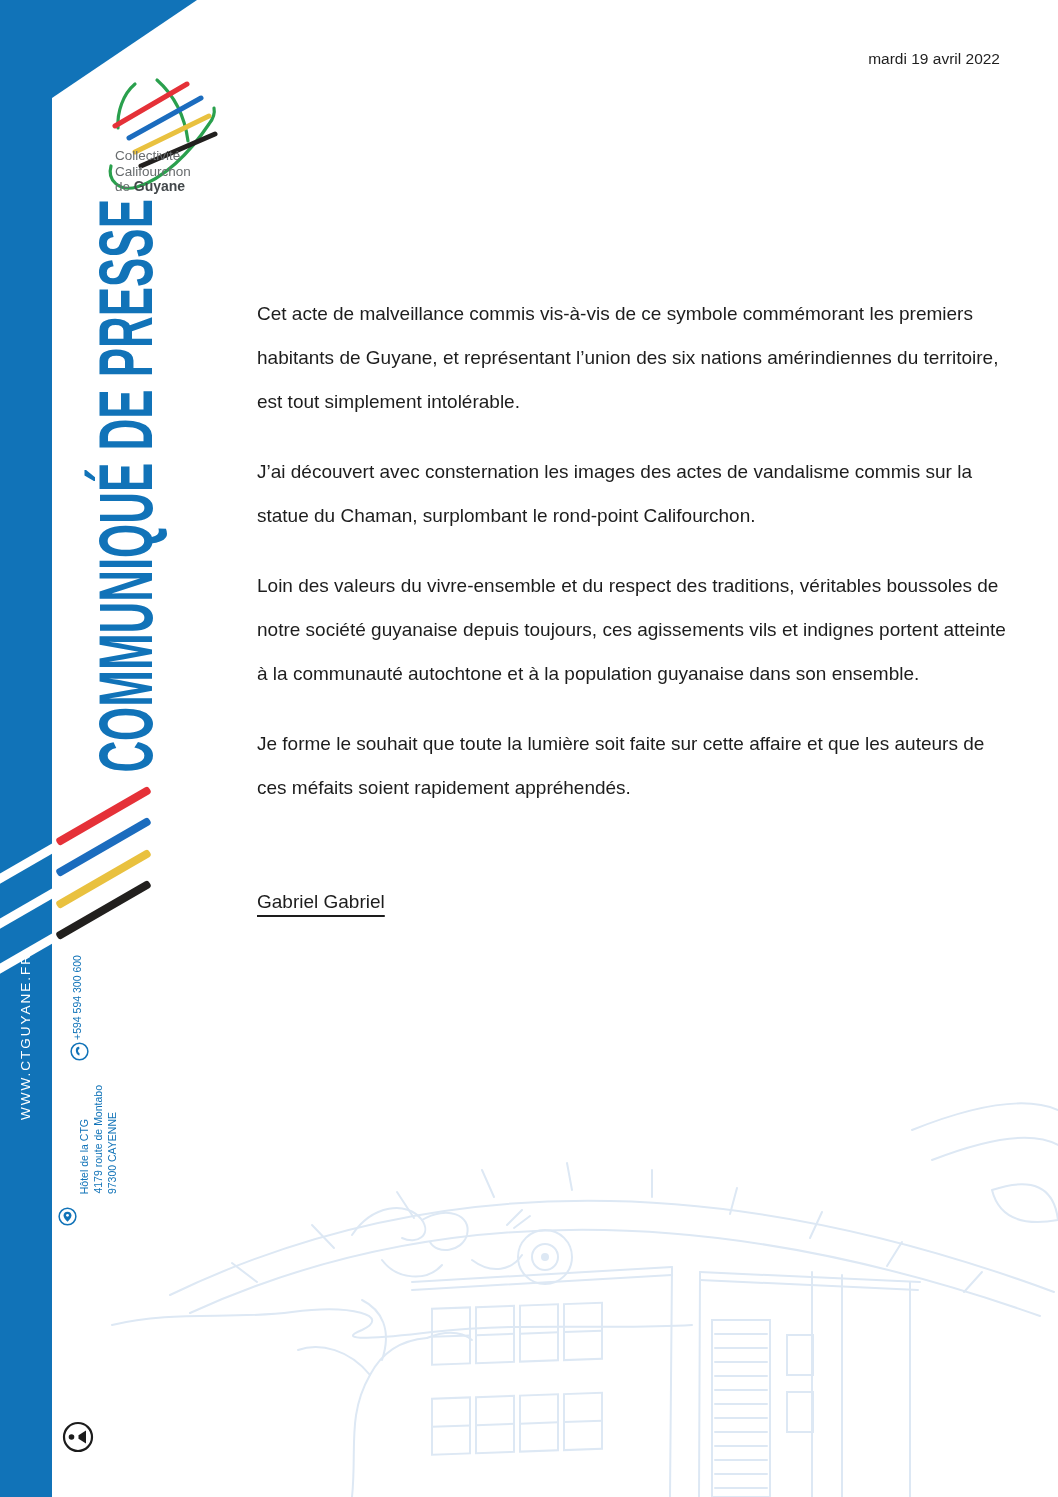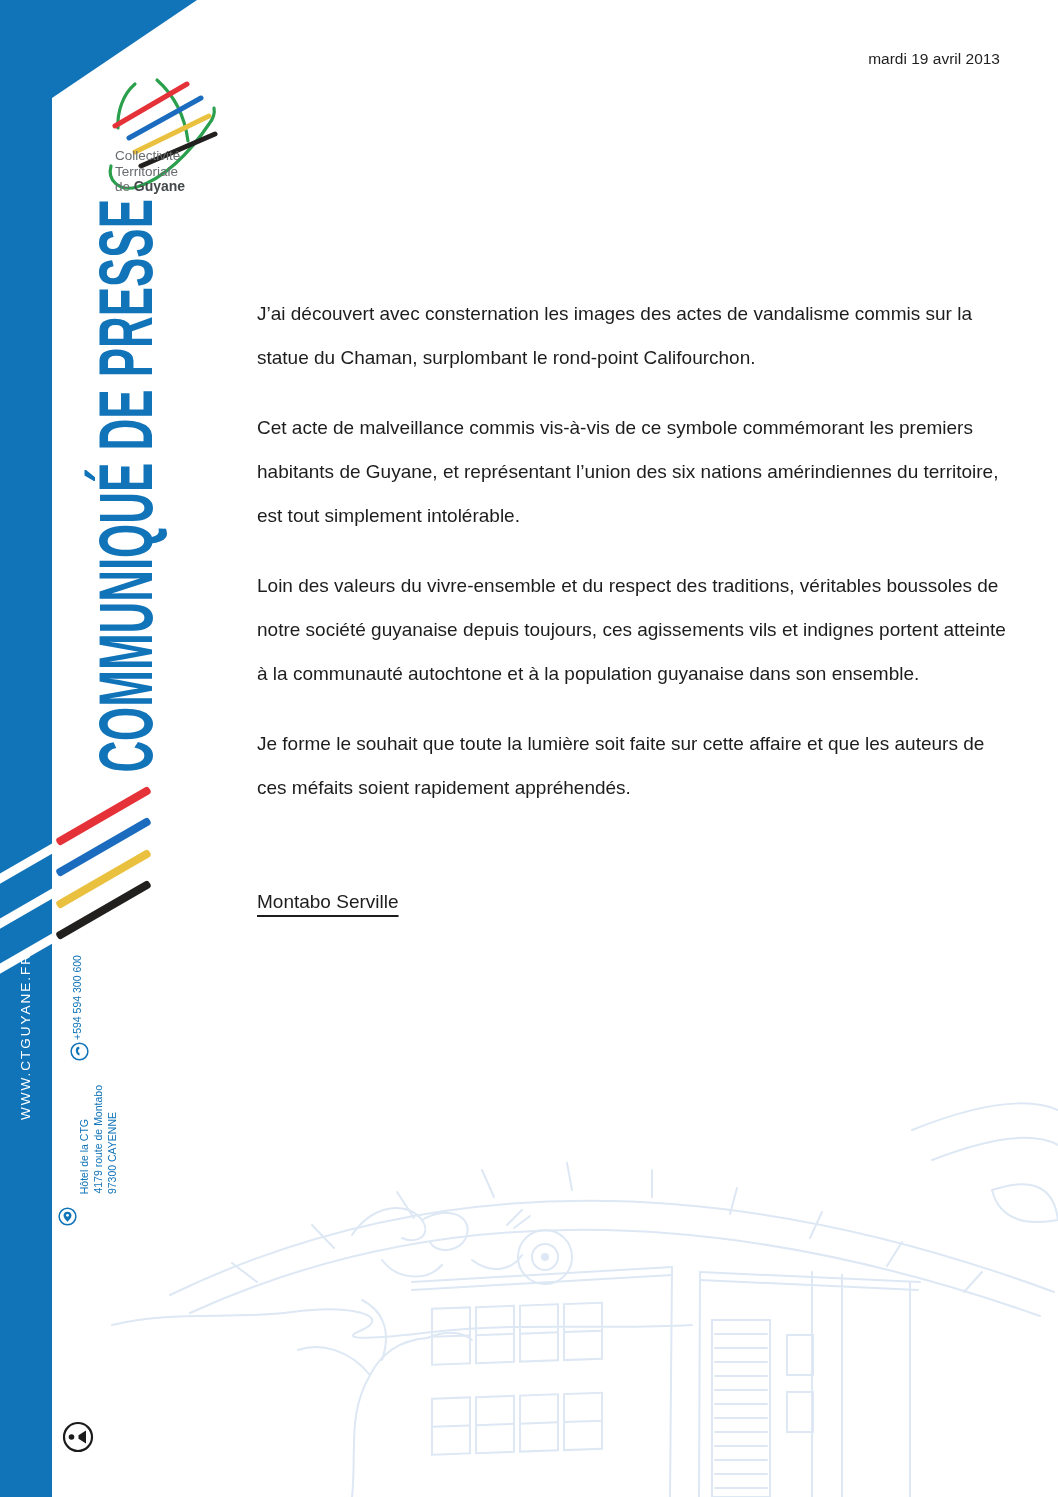--- a/index.html
+++ b/index.html
@@ -142,39 +142,39 @@
         <path d="M26,98 C22,112 34,124 52,119 C78,111 104,86 124,56 C128,51 130,45 129,40"></path>
         <path d="M72,12 C90,28 100,50 103,73"></path>
       </g>
       <path d="M30,58 L102,16" stroke="#e53138" stroke-width="5"></path>
       <path d="M44,70 L116,30" stroke="#1b6cbe" stroke-width="5"></path>
       <path d="M50,84 L124,48" stroke="#e9c13f" stroke-width="5"></path>
       <path d="M56,98 L130,66" stroke="#22201e" stroke-width="5"></path>
     </svg>
     <div class="logo-text">
       <div>Collectivité</div>
-      <div>Territoriale</div>
+      <div>Califourchon</div>
       <div><span>de </span><span class="bold">Guyane</span></div>
     </div>
   </div>
 
   <div class="vtext press-banner">COMMUNIQUÉ DE PRESSE</div>
 
-  <div class="date">mardi 19 avril 2013</div>
+  <div class="date">mardi 19 avril 2022</div>
 
 
   <div class="body-copy">
+    <p>Cet acte de malveillance commis vis-à-vis de ce symbole commémorant les premiers habitants de Guyane, et représentant l’union des six nations amérindiennes du territoire, est tout simplement intolérable.</p>
     <p>J’ai découvert avec consternation les images des actes de vandalisme commis sur la statue du Chaman, surplombant le rond-point Califourchon.</p>
-    <p>Cet acte de malveillance commis vis-à-vis de ce symbole commémorant les premiers habitants de Guyane, et représentant l’union des six nations amérindiennes du territoire, est tout simplement intolérable.</p>
     <p>Loin des valeurs du vivre-ensemble et du respect des traditions, véritables boussoles de notre société guyanaise depuis toujours, ces agissements vils et indignes portent atteinte à la communauté autochtone et à la population guyanaise dans son ensemble.</p>
     <p>Je forme le souhait que toute la lumière soit faite sur cette affaire et que les auteurs de ces méfaits soient rapidement appréhendés.</p>
   </div>
 
   <div class="signature">
-    <div>Montabo Serville</div>
+    <div>Gabriel Gabriel</div>
   </div>
 
   <div class="vtext website">WWW.CTGUYANE.FR</div>
 
   <div class="vtext phone-text">+594 594 300 600</div>
   <svg class="icon-abs" style="left:70px;top:1042px;" width="19" height="19" viewBox="-10 -10 20 20">
     <circle r="8.8" stroke="#1173b8" stroke-width="1.6" fill="none"></circle>
     <path d="M-4.2,-1 C-4.6,-3 -3.4,-4.6 -1.6,-4.8 L-0.8,-2.6 C-1.6,-2.2 -2,-1.4 -1.7,-0.4 C-1.4,0.7 -0.6,1.5 0.5,1.8 L1,4 C-1,4.4 -3.6,2.6 -4.2,-1 Z" fill="#1173b8" transform="rotate(15)"></path>
   </svg>
 

